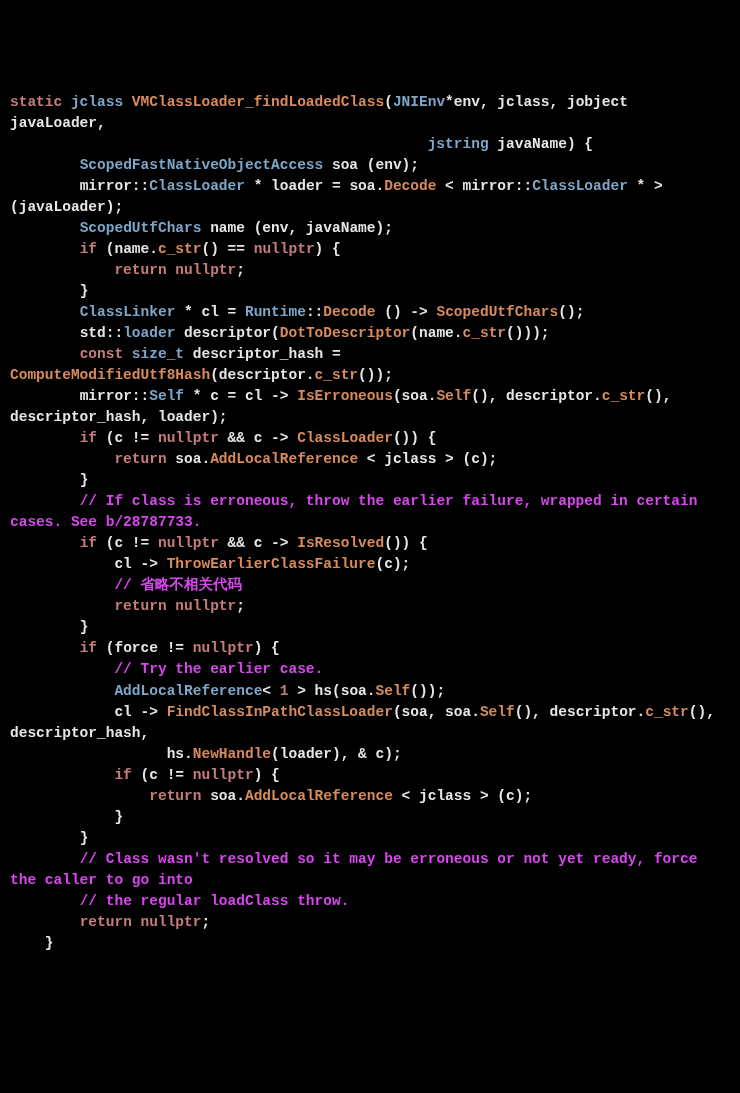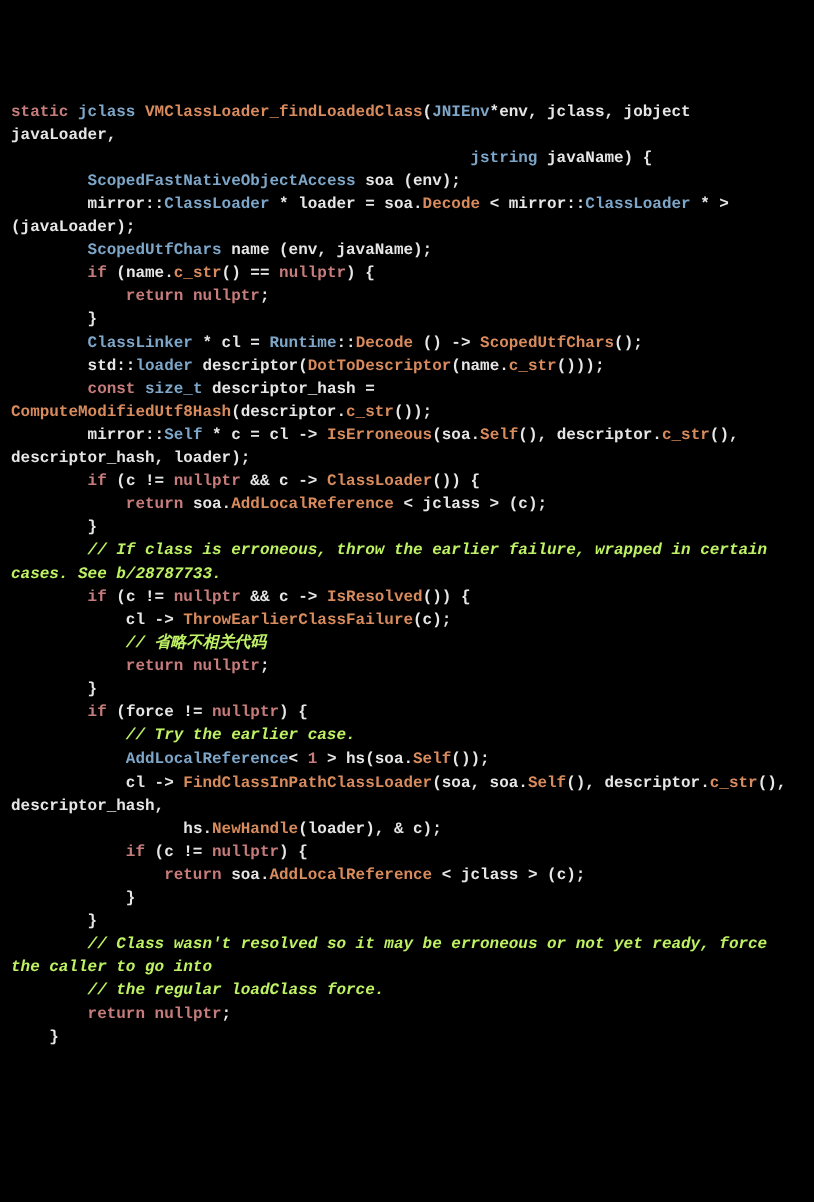--- a/index.html
+++ b/index.html
@@ -12,21 +12,21 @@
     line-height: 1.45;
     width: 740px;
     box-sizing: border-box;
     white-space: pre-wrap;
     word-wrap: break-word;
     font-weight: 600;
   }
   .kw   { color: #c77c7c; }           
   .type { color: #7da6c8; }           
   .fn   { color: #d88b5c; }           
-  .cmt  { color: #bef264; font-style: italic; }
+  .cmt  { color: #d946ef; }
   .num  { color: #c77c7c; }
   .plain{ color: #e6e6e6; }
   pre { margin: 0; font-family: inherit; white-space: pre-wrap; word-wrap: break-word; }
 </style>
 </head>
 <body>
 
 
 
 <pre><span class="kw">static</span> <span class="type">jclass</span> <span class="fn">VMClassLoader_findLoadedClass</span>(<span class="type">JNIEnv</span><span class="plain">*env, jclass, jobject javaLoader,</span>
@@ -53,18 +53,18 @@
         <span class="kw">if</span><span class="plain"> (force != </span><span class="kw">nullptr</span><span class="plain">) {</span>
             <span class="cmt">// Try the earlier case.</span>
             <span class="type">AddLocalReference</span><span class="plain">&lt; </span><span class="num">1</span><span class="plain"> &gt; hs(soa.</span><span class="fn">Self</span><span class="plain">());</span>
             <span class="plain">cl -&gt; </span><span class="fn">FindClassInPathClassLoader</span><span class="plain">(soa, soa.</span><span class="fn">Self</span><span class="plain">(), descriptor.</span><span class="fn">c_str</span><span class="plain">(), descriptor_hash,</span>
                   <span class="plain">hs.</span><span class="fn">NewHandle</span><span class="plain">(loader), &amp; c);</span>
             <span class="kw">if</span><span class="plain"> (c != </span><span class="kw">nullptr</span><span class="plain">) {</span>
                 <span class="kw">return</span><span class="plain"> soa.</span><span class="fn">AddLocalReference</span><span class="plain"> &lt; jclass &gt; (c);</span>
             <span class="plain">}</span>
         <span class="plain">}</span>
         <span class="cmt">// Class wasn't resolved so it may be erroneous or not yet ready, force the caller to go into</span>
-        <span class="cmt">// the regular loadClass force.</span>
+        <span class="cmt">// the regular loadClass throw.</span>
         <span class="kw">return</span> <span class="kw">nullptr</span>;
     <span class="plain">}</span></pre>
 
 
 
 
 </body></html>

